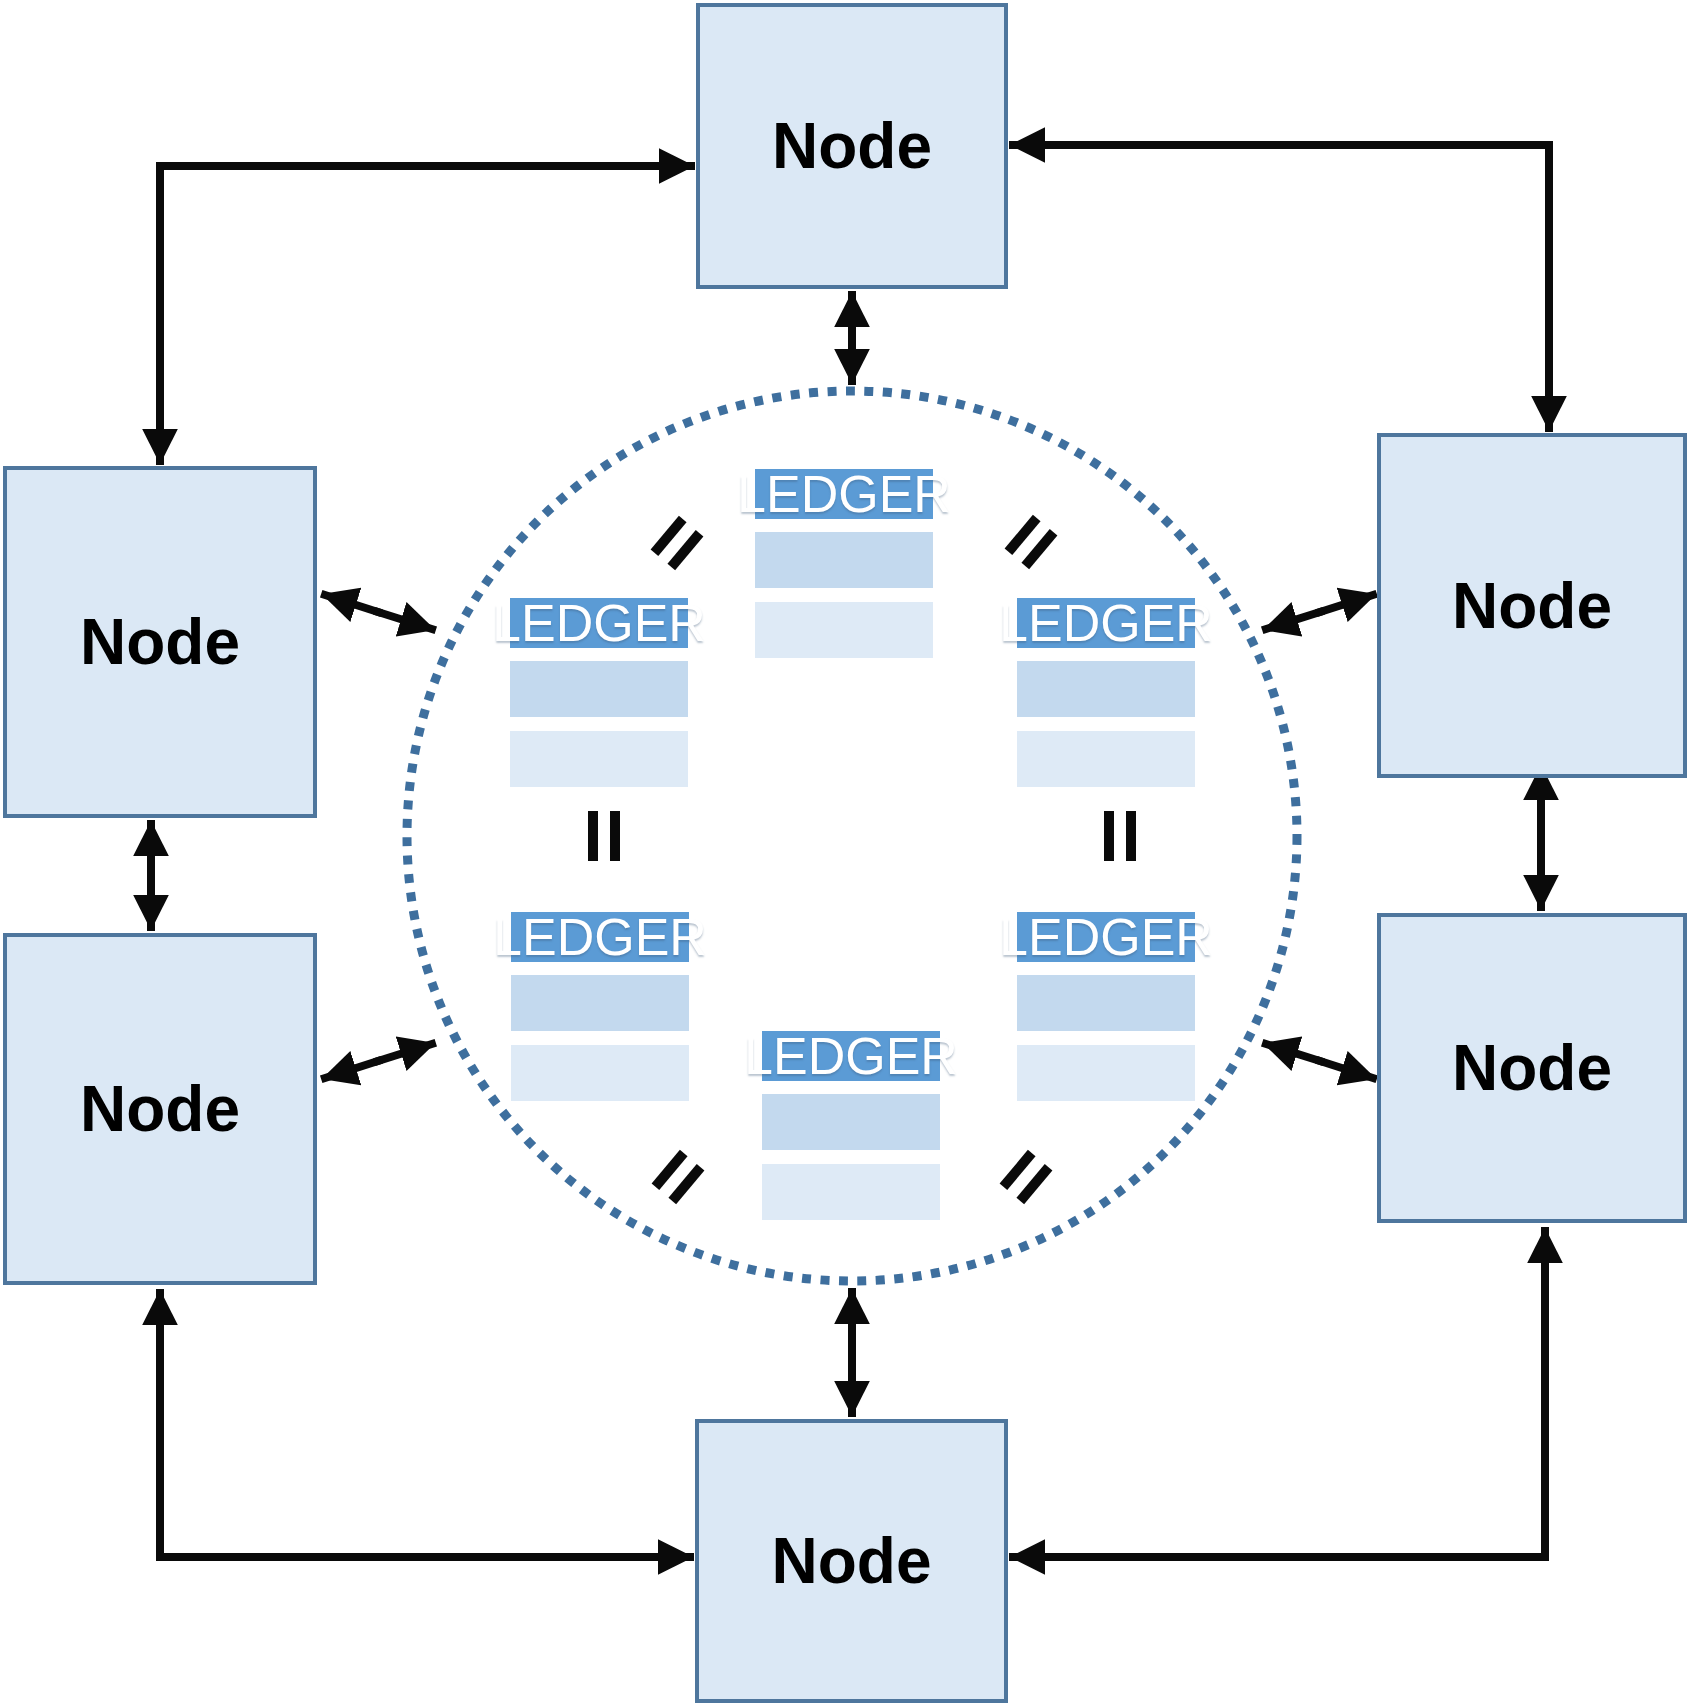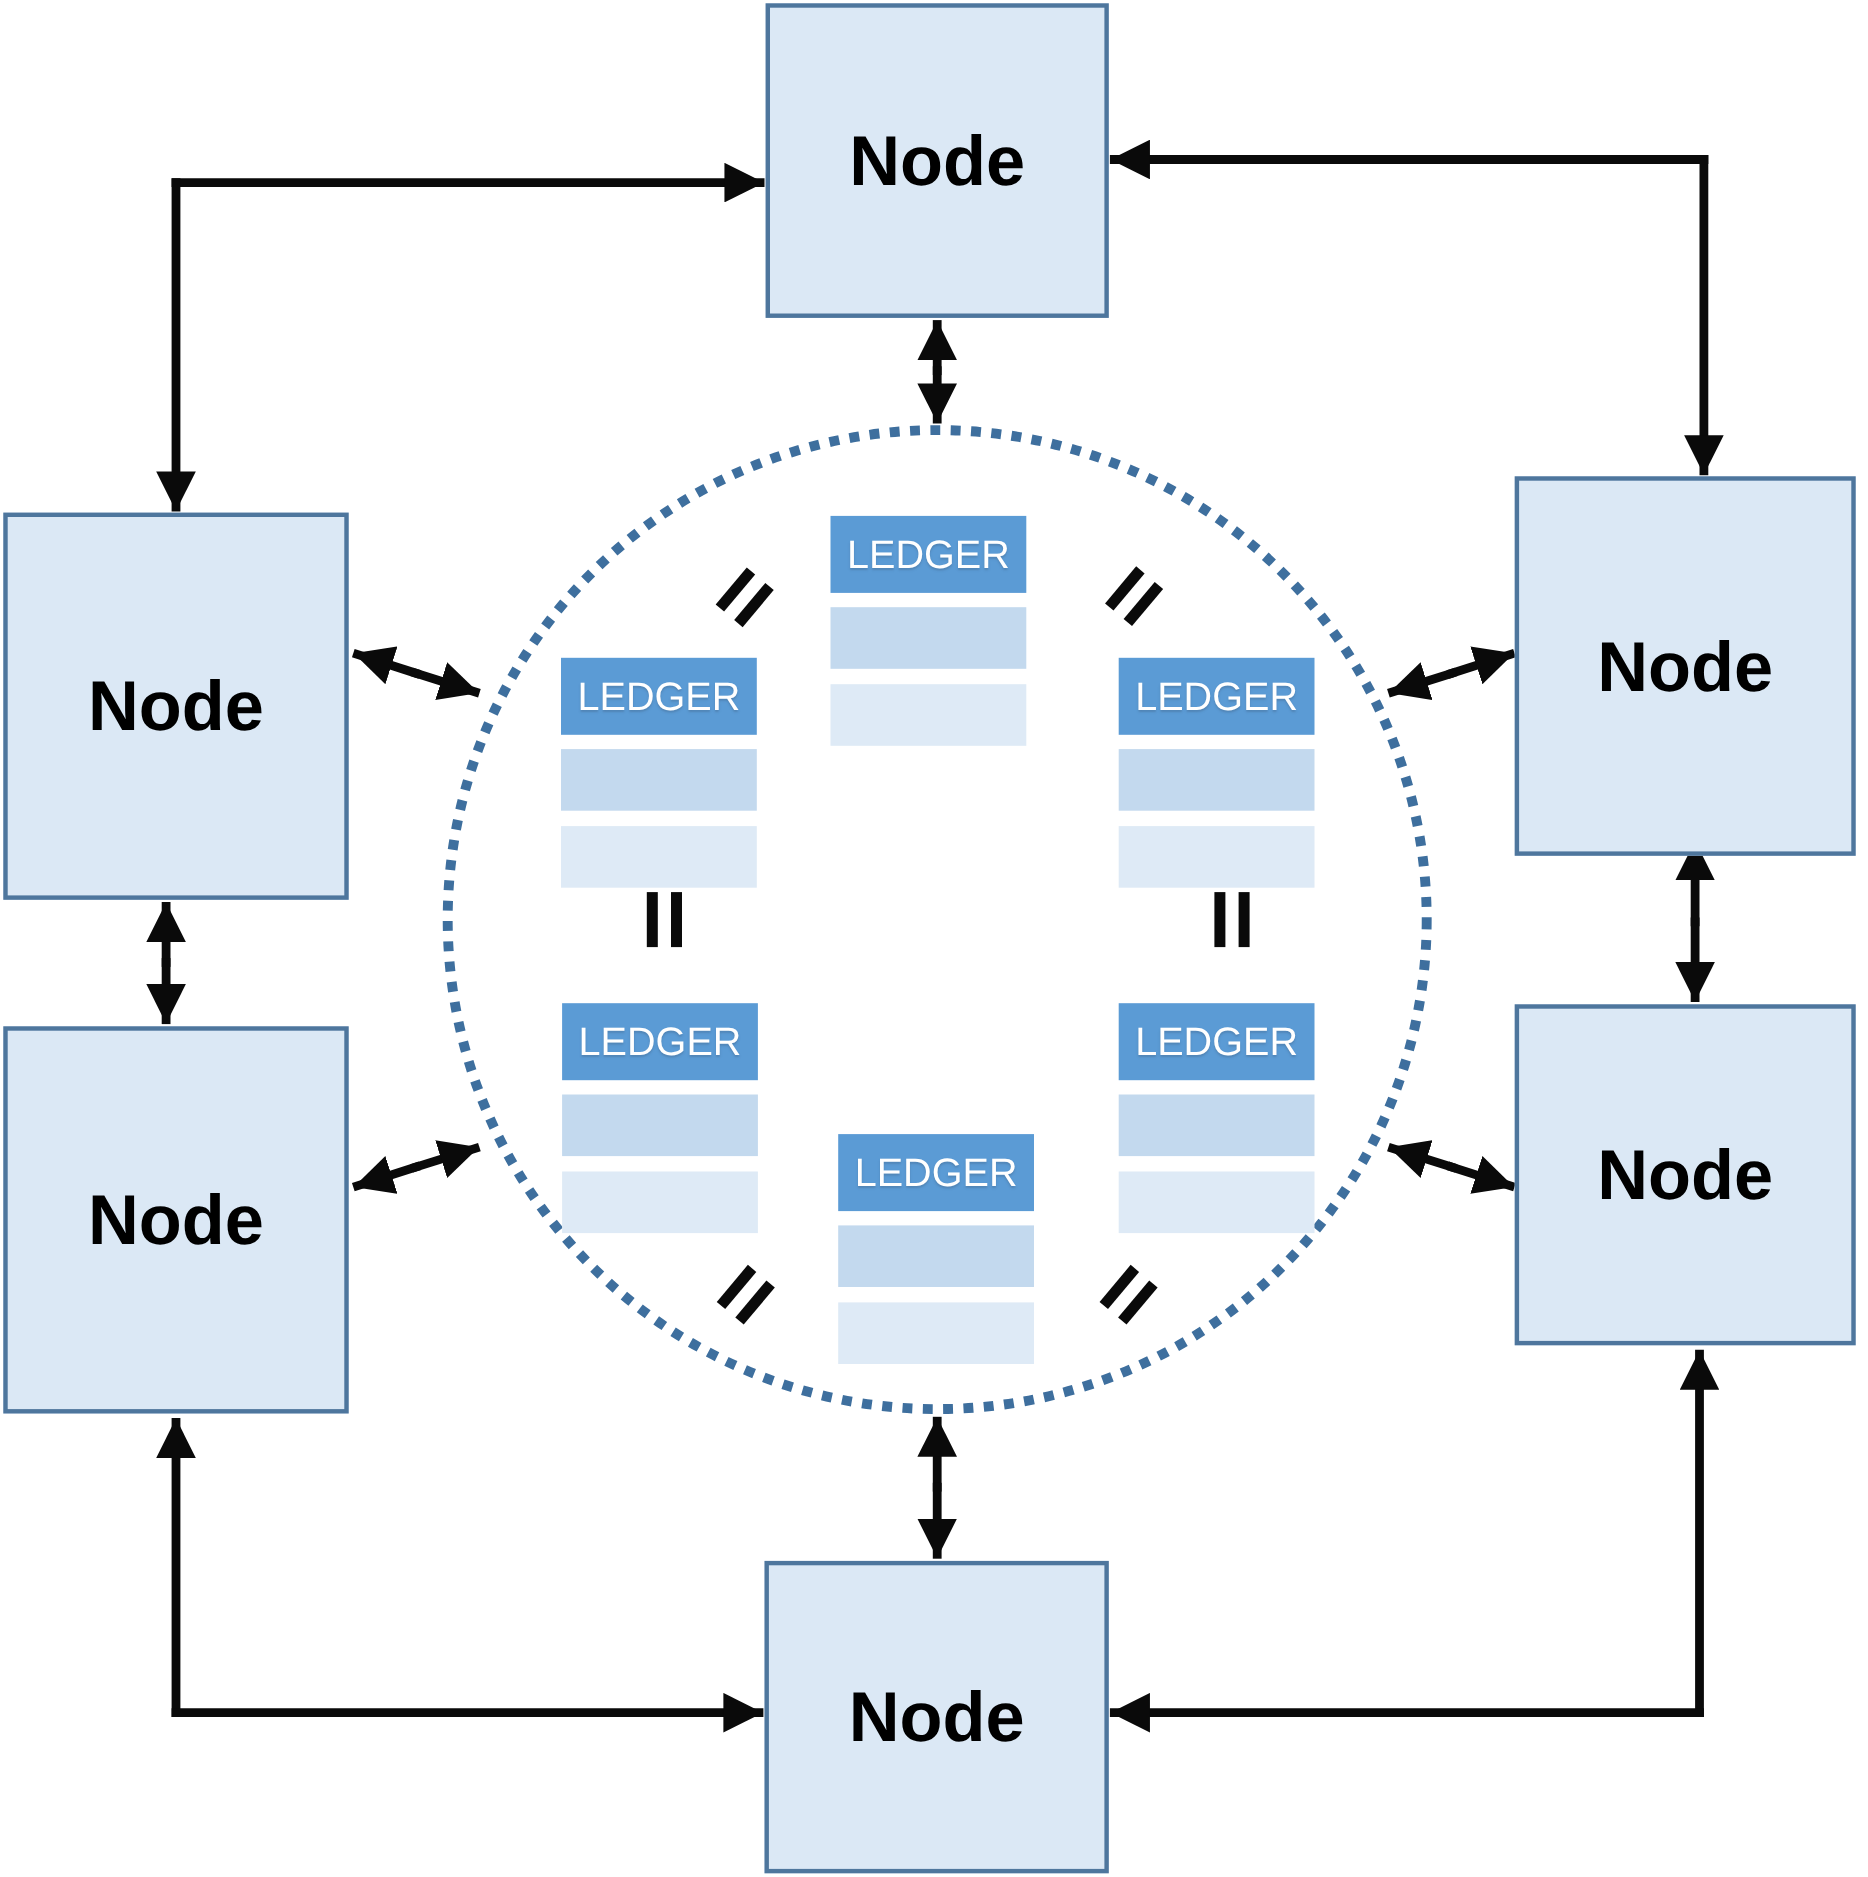--- a/index.html
+++ b/index.html
@@ -27,23 +27,23 @@
   }
   .node.n-top   {left:696px;  top:3px;    width:312px; height:286px;}
   .node.n-ul    {left:3px;    top:466px;  width:314px; height:352px;}
   .node.n-ll    {left:3px;    top:933px;  width:314px; height:352px;}
   .node.n-ur    {left:1377px; top:433px;  width:310px; height:345px;}
   .node.n-lr    {left:1377px; top:913px;  width:310px; height:310px;}
   .node.n-bot   {left:695px;  top:1419px; width:313px; height:284px;}
 
   .ledger{position:absolute; width:178px;}
   .ledger .hdr{
-    height:70px; background:var(--ledger-header);
+    height:50px; background:var(--ledger-header);
     display:flex; align-items:center; justify-content:center;
-    color:var(--ledger-text); font-size:36px; font-weight:400;
+    color:var(--ledger-text); font-size:52px; font-weight:400;
     text-shadow:0 2px 2px rgba(60,90,120,0.35);
   }
   .ledger .row{height:56px;}
   .ledger .row.r1{margin-top:13px; background:var(--ledger-row1);}
   .ledger .row.r2{margin-top:14px; background:var(--ledger-row2);}
   .ledger.l-top{left:755px;  top:469px;}
   .ledger.l-ul {left:510px;  top:598px;}
   .ledger.l-ur {left:1017px; top:598px;}
   .ledger.l-ll {left:511px;  top:912px;}
   .ledger.l-lr {left:1017px; top:912px;}

